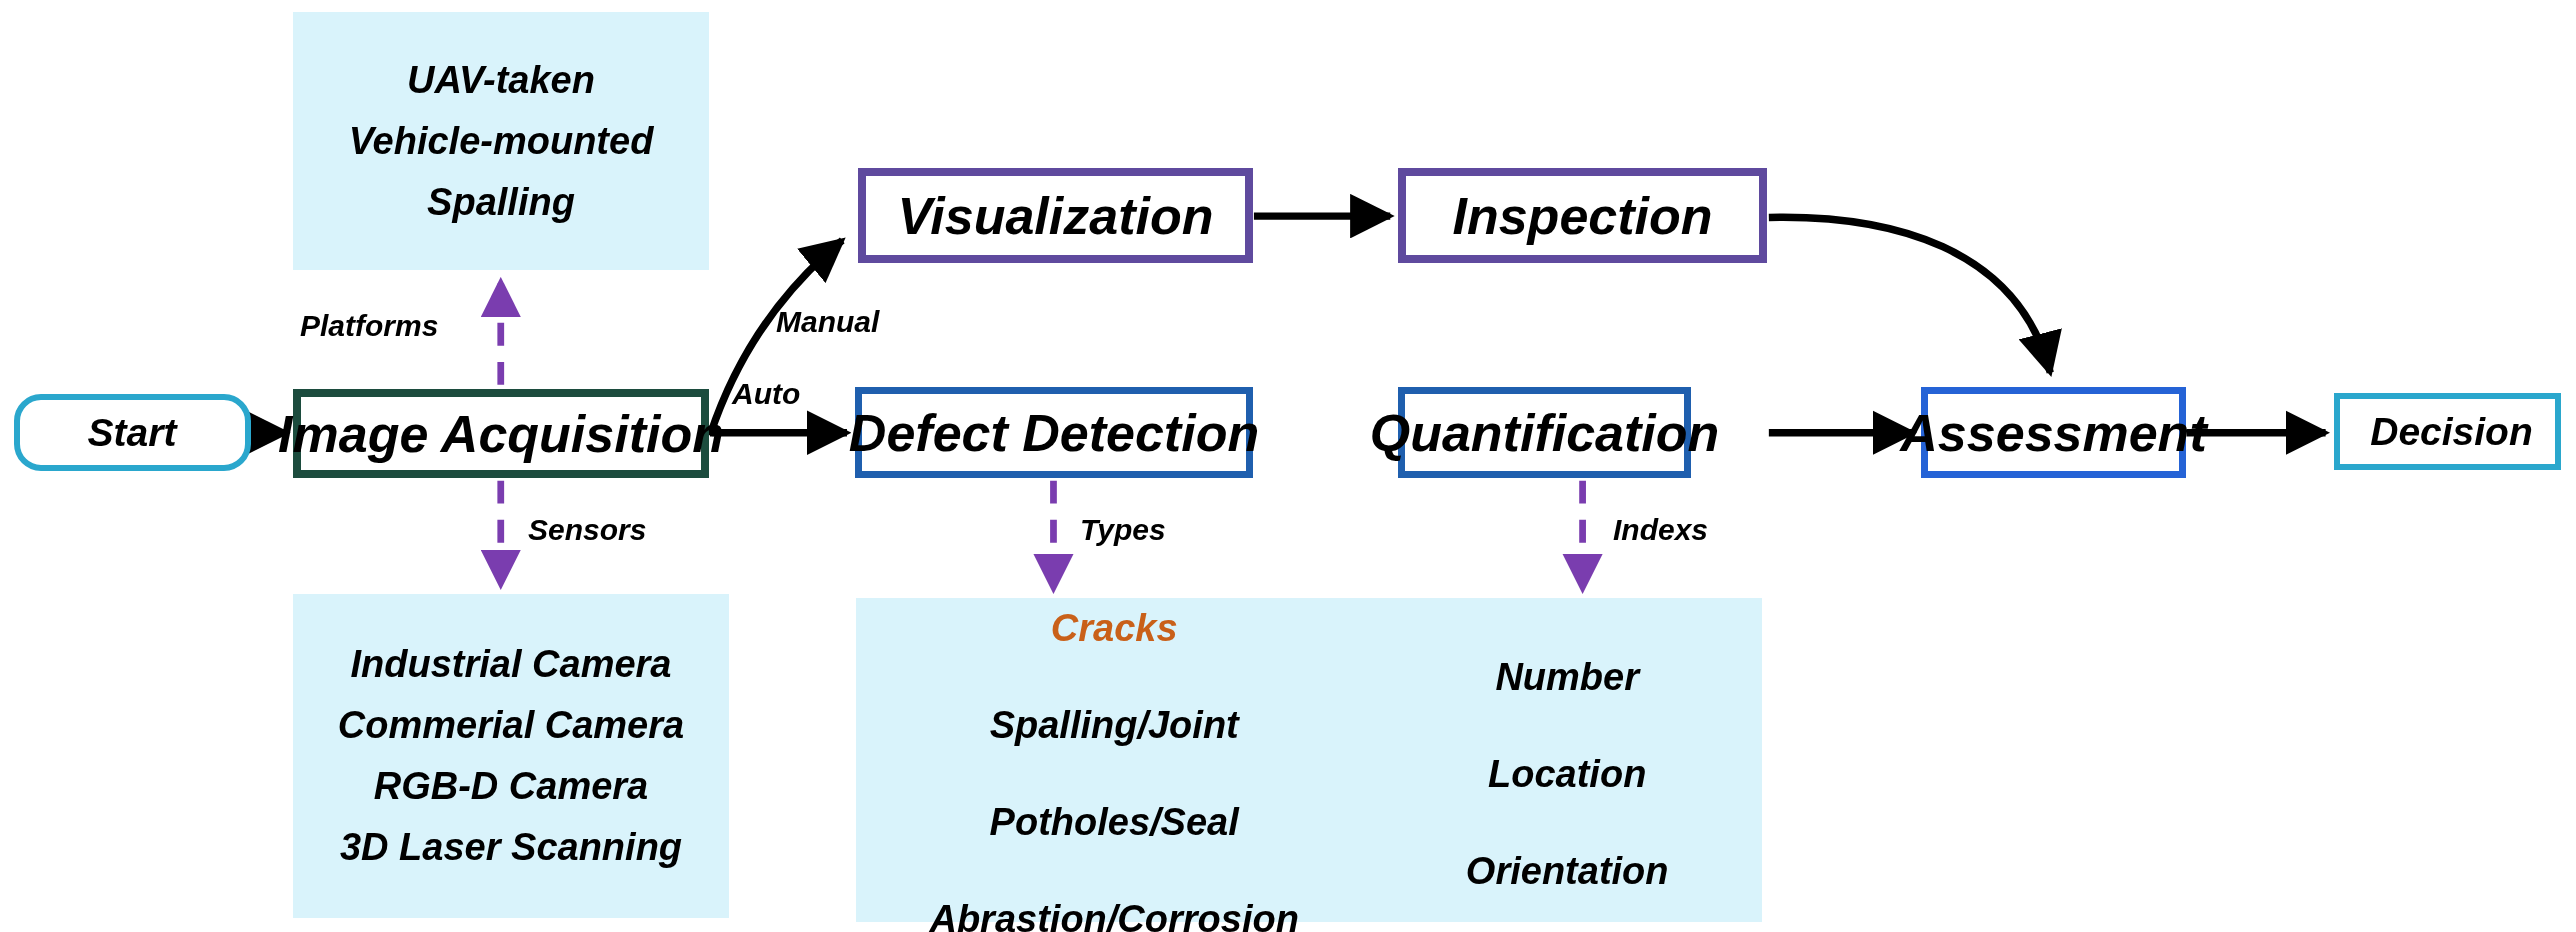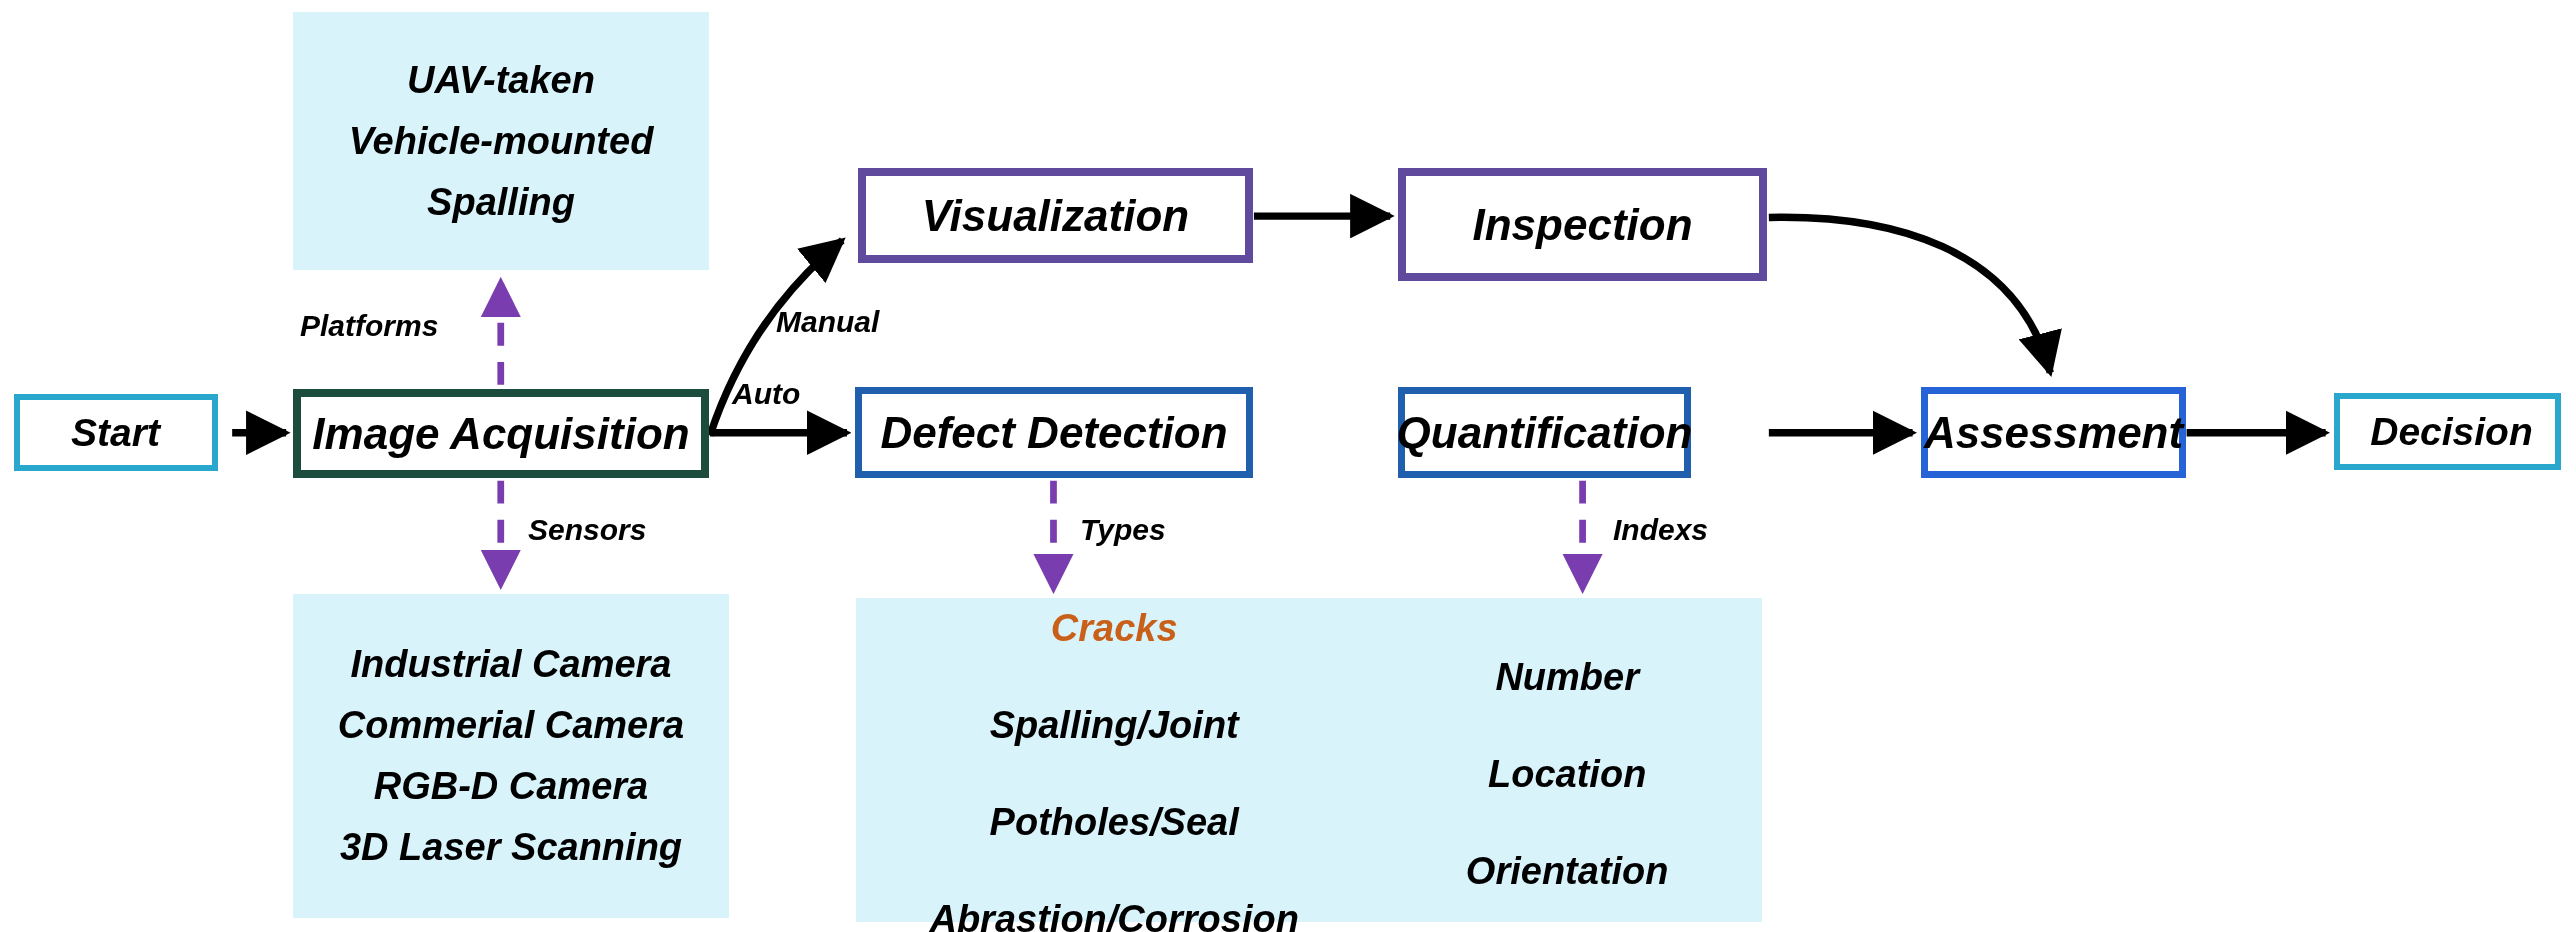--- a/index.html
+++ b/index.html
@@ -22,21 +22,21 @@
     font-style:italic;
     font-weight:bold;
     color:#000;
     overflow:hidden;
   }
   .node{
     position:absolute;
     background:#fff;
     box-sizing:border-box;
     display:flex;align-items:center;justify-content:center;
-    font-size:44px;
+    font-size:52px;
     white-space:nowrap;
     z-index:2;
   }
   .node.terminal{border:6.7px solid var(--terminal-border);font-size:39px;}
   .node.acquisition{border:8.8px solid var(--acquisition-border);}
   .node.manual-step{border:8px solid var(--manual-border);}
   .node.auto-step{border:7.4px solid var(--auto-border);}
   .node.assess{border:7.4px solid var(--assessment-border);}
   .panel{
     position:absolute;
@@ -118,27 +118,27 @@
       <div class="line">... ...</div>
     </div>
     <div class="col">
       <div class="line">Number</div>
       <div class="line">Location</div>
       <div class="line">Orientation</div>
       <div class="line">... ...</div>
     </div>
   </div>
 
-  <div class="node terminal" style="left:13.5px;top:394px;width:204px;height:77px;">Start</div>
+  <div class="node terminal" style="left:13.5px;top:394px;width:237px;height:77px;border-radius:27px;">Start</div>
 
   <div class="node acquisition" style="left:293px;top:389px;width:416px;height:89px;">Image Acquisition</div>
 
   <div class="node manual-step" style="left:858px;top:168px;width:395px;height:95px;">Visualization</div>
 
-  <div class="node manual-step" style="left:1398px;top:168px;width:369px;height:113px;">Inspection</div>
+  <div class="node manual-step" style="left:1398px;top:168px;width:369px;height:95px;">Inspection</div>
 
   <div class="node auto-step" style="left:855px;top:387px;width:398px;height:91px;">Defect Detection</div>
 
   <div class="node auto-step" style="left:1398px;top:387px;width:293px;height:91px;">Quantification</div>
 
   <div class="node assess" style="left:1921px;top:387px;width:265px;height:91px;">Assessment</div>
 
   <div class="node terminal" style="left:2334px;top:393px;width:227px;height:77px;padding-left:8px;">Decision</div>
 
   <div class="annot" style="left:300px;top:309px;">Platforms</div>

